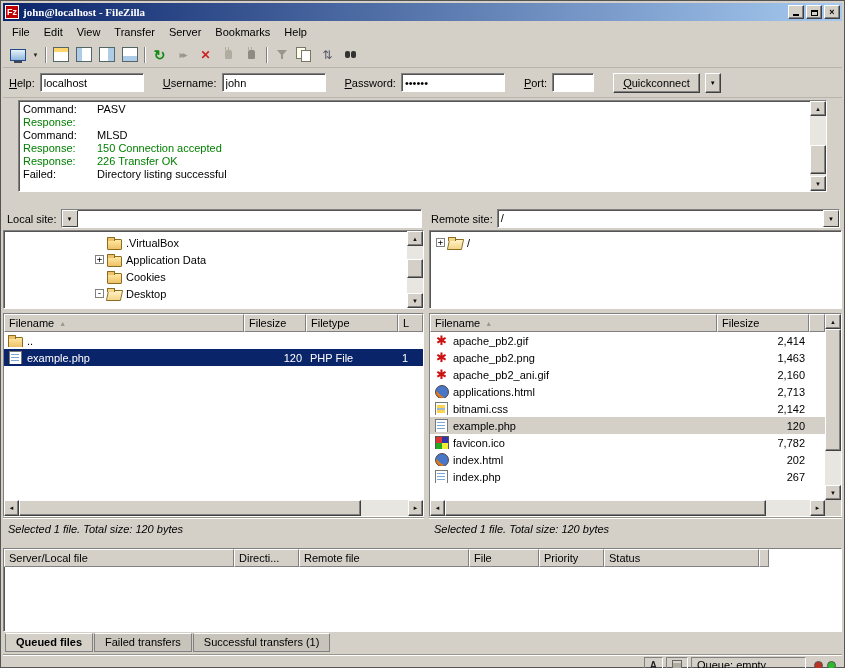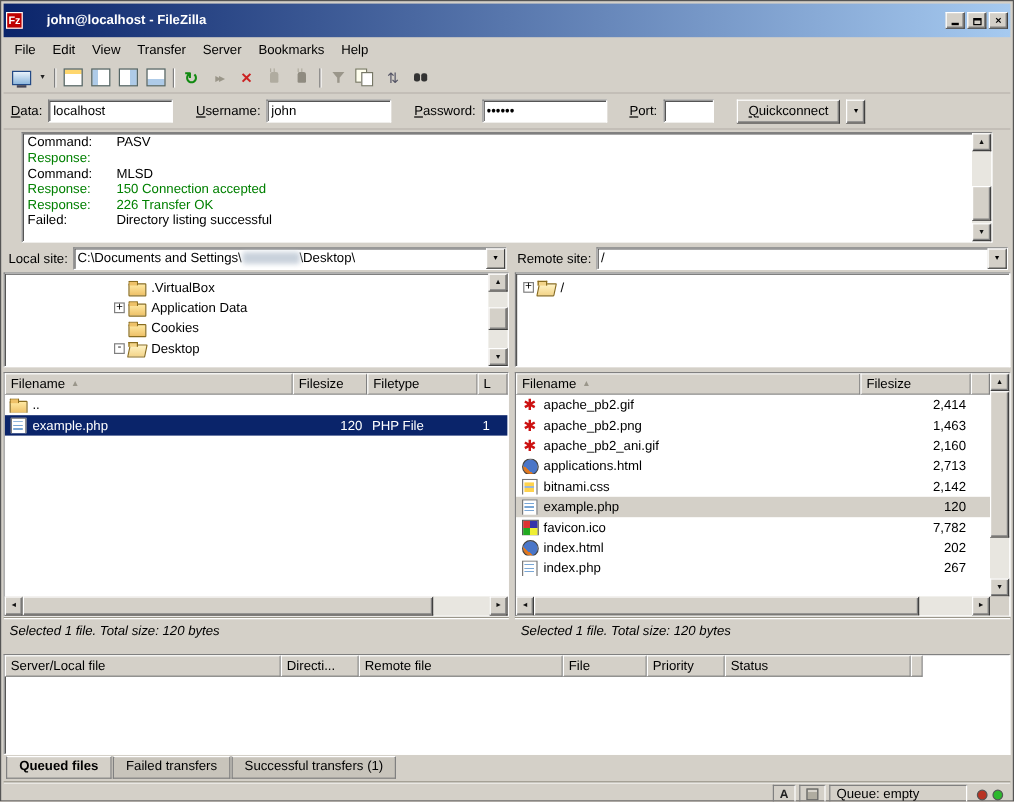--- a/index.html
+++ b/index.html
@@ -1,25 +1,25 @@
 <!DOCTYPE html>
 <html><head>
 <meta charset="utf-8">
 <style>
   html,body{margin:0;padding:0;background:#d4d0c8;font-family:"Liberation Sans",sans-serif;font-size:11px;color:#000;}
   *{box-sizing:border-box;}
   .window{width:845px;height:668px;border:1px solid #555;padding:2px;background:#d4d0c8;}
   .main{height:100%;display:flex;flex-direction:column;}
 
   
-  .titlebar{height:28px;flex:none;display:flex;align-items:center;padding:0 2px;
-    background:linear-gradient(to right,#0a246a,#a6caf0);color:#fff;gap:16px;}
+  .titlebar{height:18px;flex:none;display:flex;align-items:center;padding:0 2px;
+    background:linear-gradient(to right,#0a246a,#a6caf0);color:#fff;}
   .app-icon{width:14px;height:14px;background:#bf0000;color:#fff;font-weight:bold;font-size:9px;
     display:inline-flex;align-items:center;justify-content:center;margin-right:4px;border:1px solid #fff;}
-  .title-text{font-weight:bold;font-size:11px;flex:1;white-space:nowrap;overflow:hidden;}
+  .title-text{font-weight:bold;font-size:11px;flex:1;white-space:nowrap;overflow:hidden;font-family:Liberation Serif, serif;}
   .win-btns{display:flex;gap:2px;}
   .win-btn{width:16px;height:14px;background:#d4d0c8;border:1px solid;border-color:#fff #404040 #404040 #fff;
     box-shadow:inset -1px -1px 0 #808080;display:inline-flex;align-items:flex-end;justify-content:center;color:#000;}
   .glyph-min{width:6px;height:2px;background:#000;margin-bottom:2px;}
   .glyph-max{width:7px;height:6px;border:1px solid #000;border-top-width:2px;margin-bottom:2px;}
   .glyph-close{font-size:9px;font-weight:bold;line-height:12px;align-self:center;}
 
   
   .menubar{height:21px;flex:none;display:flex;align-items:center;padding-left:2px;}
   .menu-item{padding:2px 7px;cursor:default;}
@@ -79,21 +79,21 @@
   .sb-btn{width:16px;height:15px;flex:none;background:#d4d0c8;border:1px solid;border-color:#fff #404040 #404040 #fff;
     box-shadow:inset -1px -1px 0 #808080;display:flex;align-items:center;justify-content:center;font-size:6px;color:#111;}
   .hscroll .sb-btn{width:15px;height:16px;}
   .sb-track{flex:1;position:relative;}
   .sb-thumb{position:absolute;background:#d4d0c8;border:1px solid;border-color:#fff #404040 #404040 #fff;
     box-shadow:inset -1px -1px 0 #808080;}
   .vscroll .sb-thumb{left:0;right:0;}
   .hscroll .sb-thumb{top:0;bottom:0;}
 
   
-  .sites-row{height:23px;flex:none;display:flex;align-items:center;}
+  .sites-row{height:23px;flex:none;display:flex;align-items:center;margin-top:13px;}
   .site-half-l{width:421px;flex:none;display:flex;align-items:center;padding:0 2px 0 4px;}
   .site-half-r{flex:1;display:flex;align-items:center;padding:0 2px;}
   .site-label{margin-right:4px;white-space:nowrap;}
   .combo{flex:1;height:19px;display:flex;background:#fff;border:1px solid;border-color:#808080 #fff #fff #808080;
     box-shadow:inset 1px 1px 0 #555;}
   .combo-text{flex:1;padding:2px 3px;white-space:nowrap;overflow:hidden;}
   .combo-btn{width:16px;flex:none;background:#d4d0c8;border:1px solid;border-color:#fff #404040 #404040 #fff;
     display:flex;align-items:center;justify-content:center;}
   .combo-btn::before{content:"▼";font-size:6px;}
   .redacted{display:inline-block;width:48px;height:10px;background:#c9d2dc;filter:blur(2px);vertical-align:middle;border-radius:2px;}
@@ -241,21 +241,21 @@
         <span class="tool-btn" data-icon="disconnect"></span>
         <span class="tool-btn" data-icon="reconnect"></span>
         <span class="tool-btn" data-icon="separator"></span>
         <span class="tool-btn" data-icon="filter"></span>
         <span class="tool-btn" data-icon="compare"></span>
         <span class="tool-btn" data-icon="sync-browse"></span>
         <span class="tool-btn" data-icon="find"></span>
       </div>
 
     <div class="quickbar">
-      <span class="ql">Data:</span>
+      <span class="ql">Help:</span>
       <input class="tb" style="width: 104px;" value="localhost">
       <span class="gap"></span>
       <span class="ql">Username:</span>
       <input class="tb" style="width: 104px;" value="john">
       <span class="gap"></span>
       <span class="ql">Password:</span>
       <input class="tb" style="width: 104px;" value="••••••">
       <span class="gap"></span>
       <span class="ql">Port:</span>
       <input class="tb" style="width: 42px;" value="">
@@ -297,21 +297,20 @@
             <span class="sb-thumb" style="top:48%;height:48%"></span>
           </span>
         <span class="sb-btn">▼</span>
       </div>
     </div>
 
     <div class="sites-row">
       <div class="site-half-l">
         <span class="site-label">Local site:</span>
         <div class="combo">
-          <span class="combo-text"><span>C:\Documents and Settings\</span><span class="redacted"></span><span>\Desktop\</span></span>
           <span class="combo-btn"></span>
         </div>
       </div>
       <div class="vsplit"></div>
       <div class="site-half-r">
         <span class="site-label">Remote site:</span>
         <div class="combo">
           <span class="combo-text">/</span>
           <span class="combo-btn"></span>
         </div>

